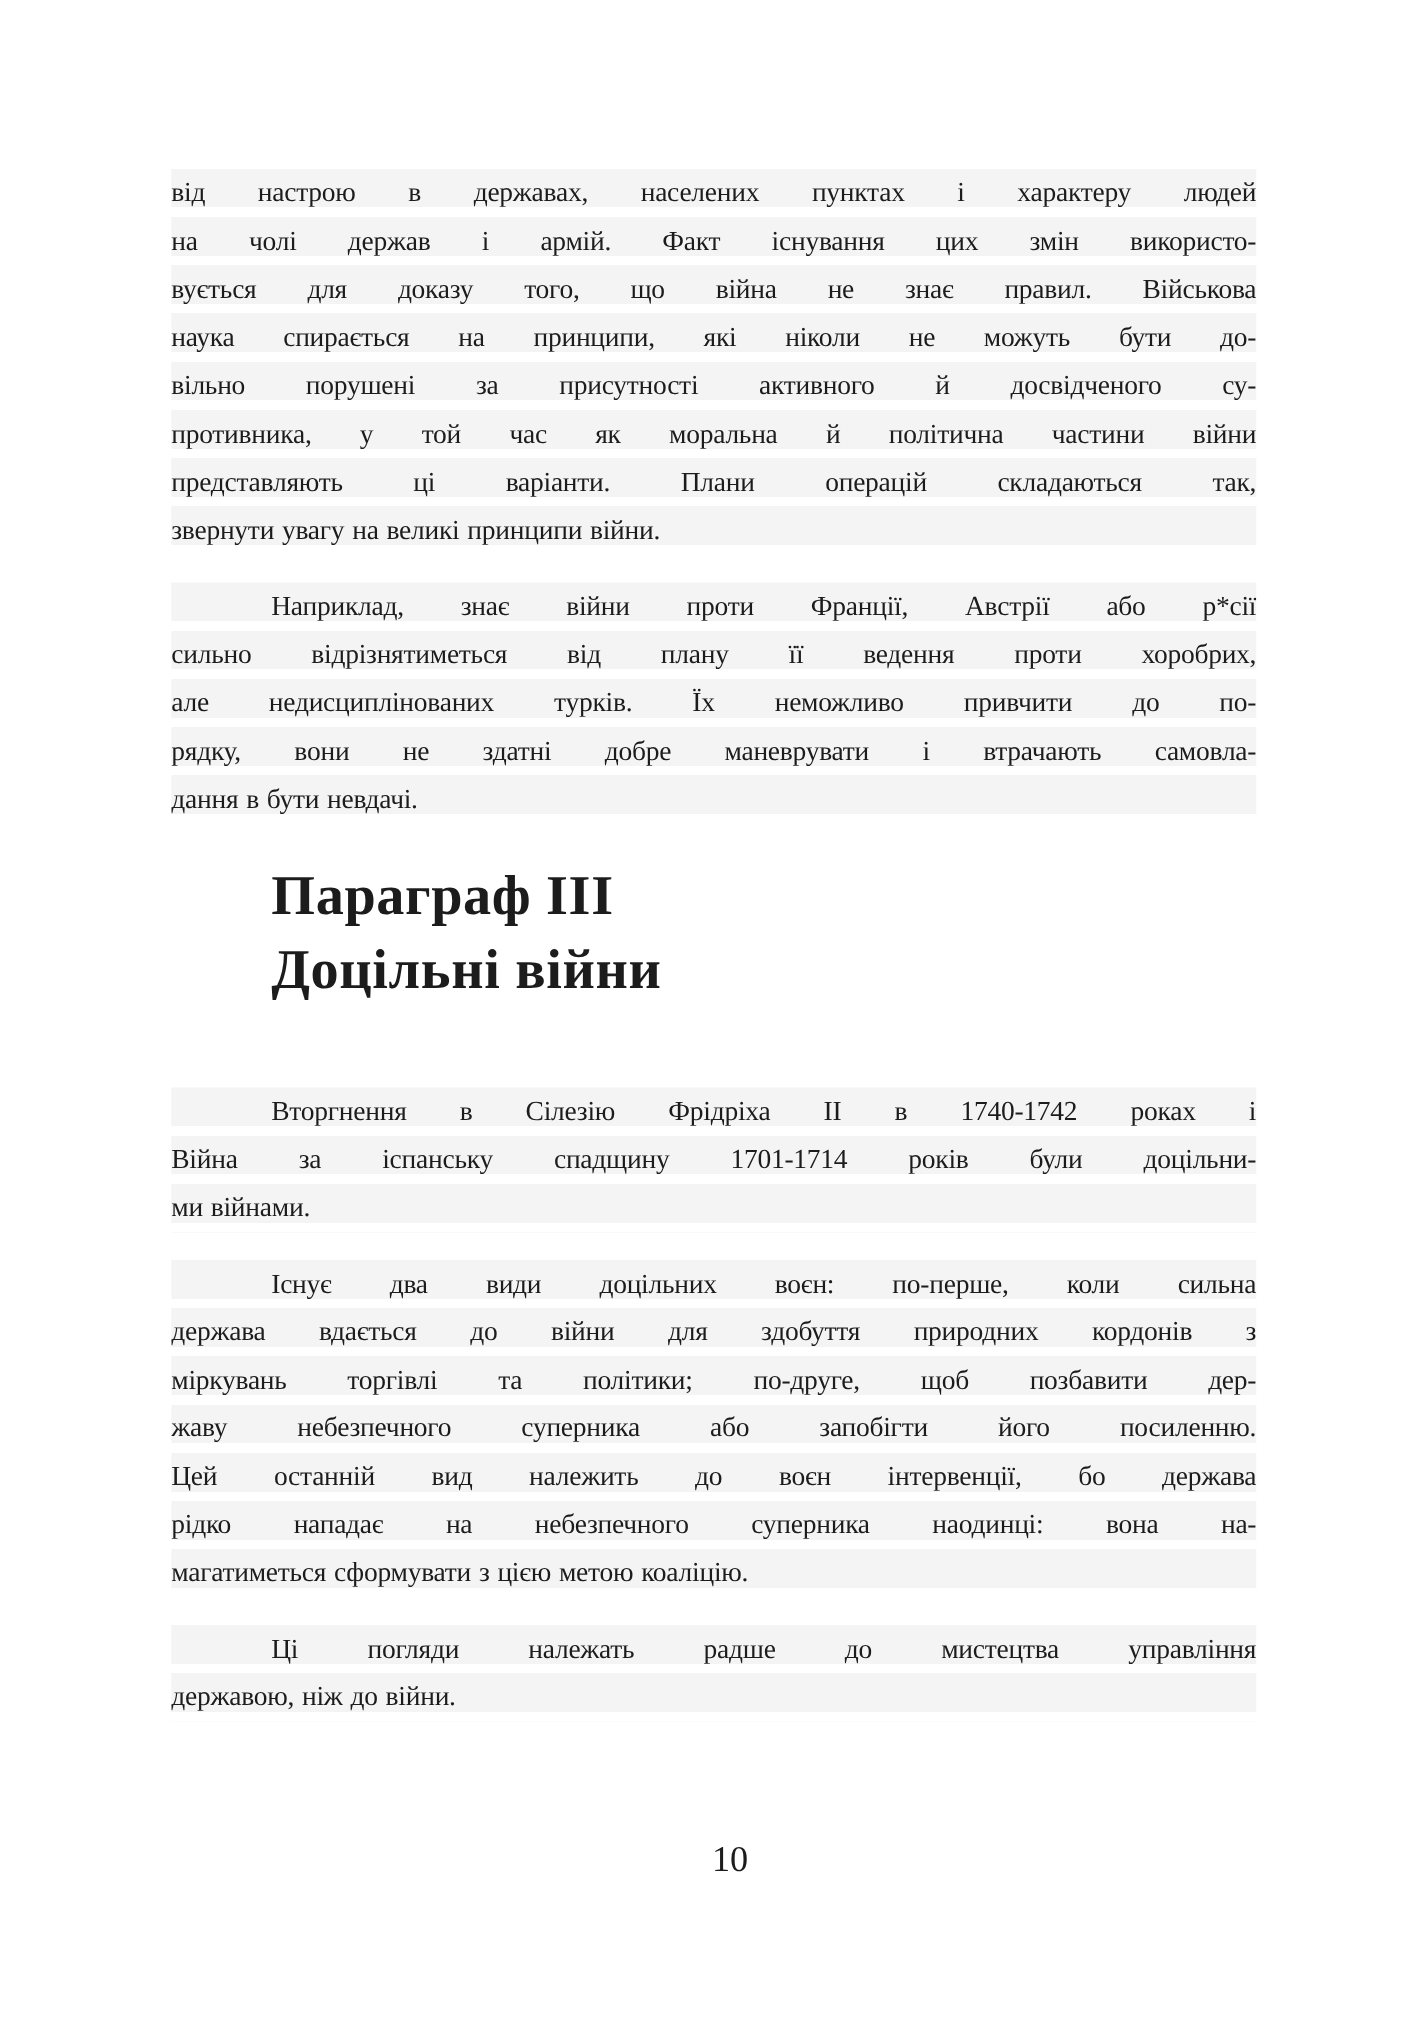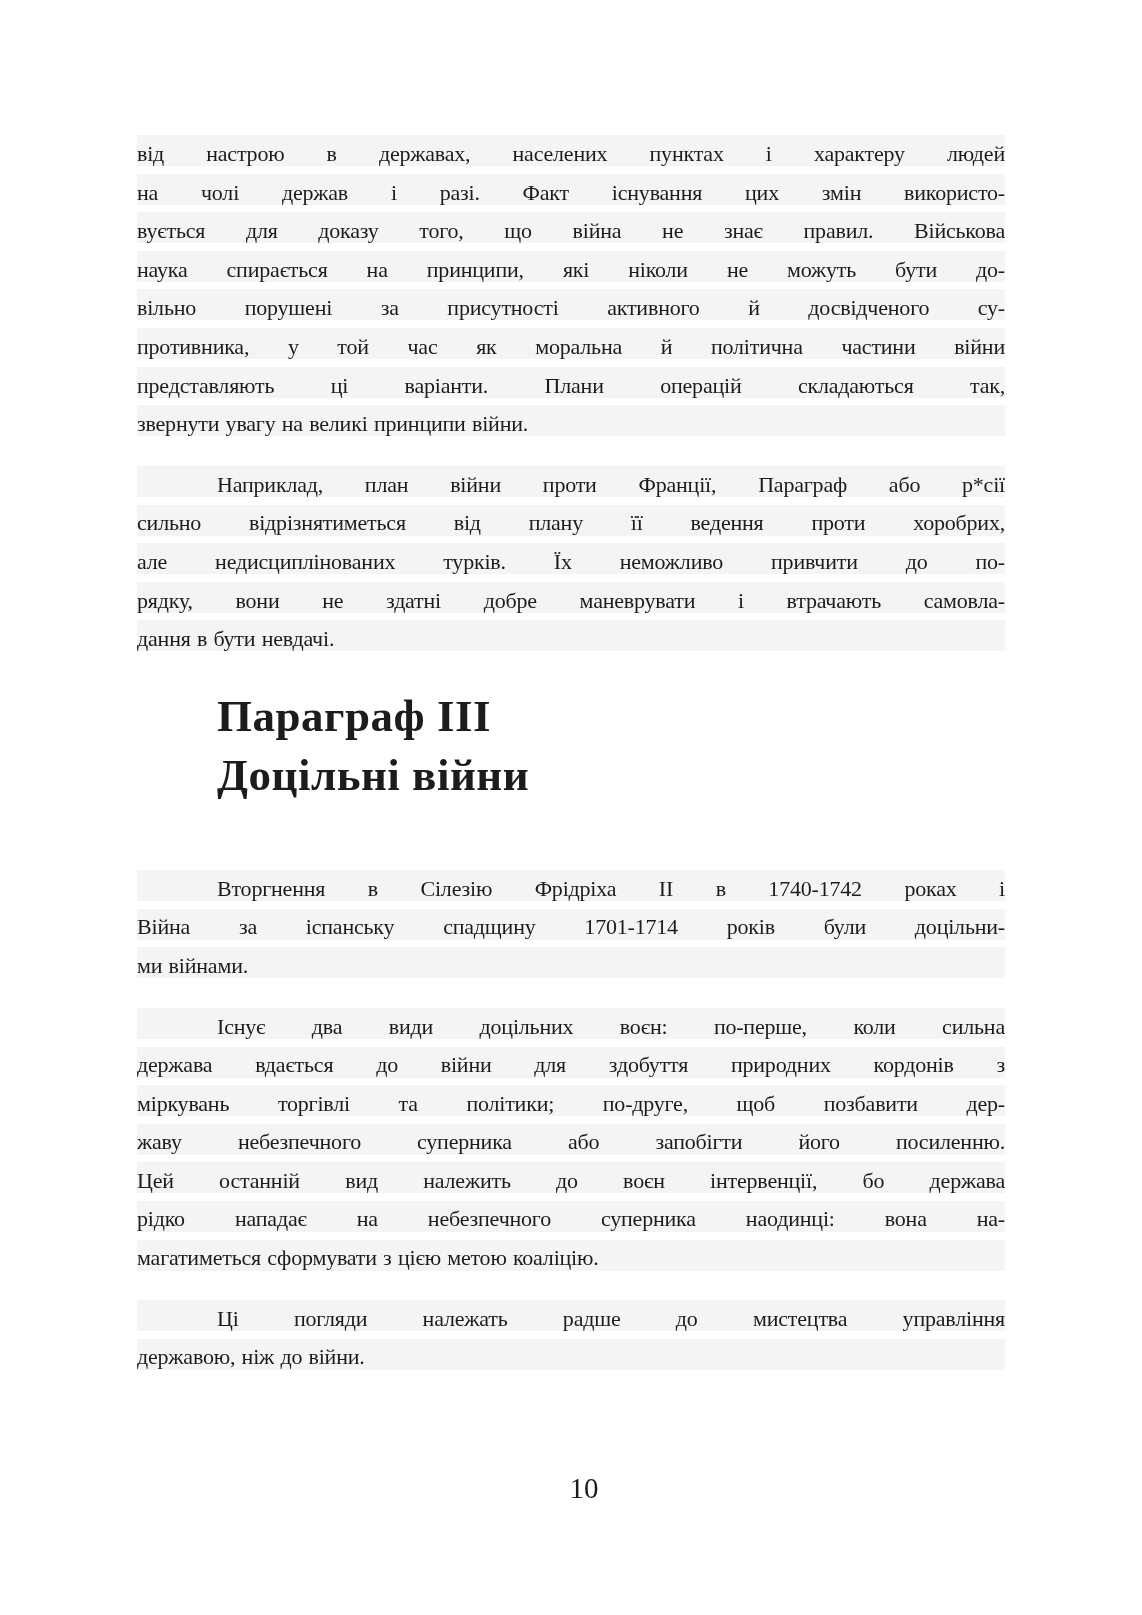--- a/index.html
+++ b/index.html
@@ -75,30 +75,30 @@
   }
 </style>
 </head>
 <body>
 
 <div class="page">
   <div class="text-column">
 
   <div class="paragraph">
         <div class="line just">від настрою в державах, населених пунктах і характеру людей</div>
-        <div class="line just">на чолі держав і разі. Факт існування цих змін використо-</div>
+        <div class="line just">на чолі держав і армій. Факт існування цих змін використо-</div>
         <div class="line just">вується для доказу того, що війна не знає правил. Військова</div>
         <div class="line just">наука спирається на принципи, які ніколи не можуть бути до-</div>
         <div class="line just">вільно порушені за присутності активного й досвідченого су-</div>
         <div class="line just">противника, у той час як моральна й політична частини війни</div>
         <div class="line just">представляють ці варіанти. Плани операцій складаються так,</div>
         <div class="line last">звернути увагу на великі принципи війни.</div>
       </div>
       <div class="paragraph">
-        <div class="line just indent">Наприклад, план війни проти Франції, Параграф або р*сії</div>
+        <div class="line just indent">Наприклад, знає війни проти Франції, Австрії або р*сії</div>
         <div class="line just">сильно відрізнятиметься від плану її ведення проти хоробрих,</div>
         <div class="line just">але недисциплінованих турків. Їх неможливо привчити до по-</div>
         <div class="line just">рядку, вони не здатні добре маневрувати і втрачають самовла-</div>
         <div class="line last">дання в бути невдачі.</div>
       </div>
       <div class="heading-block">
         <div class="heading-line">Параграф III</div>
         <div class="heading-line">Доцільні війни</div>
       </div>
       <div class="paragraph">

